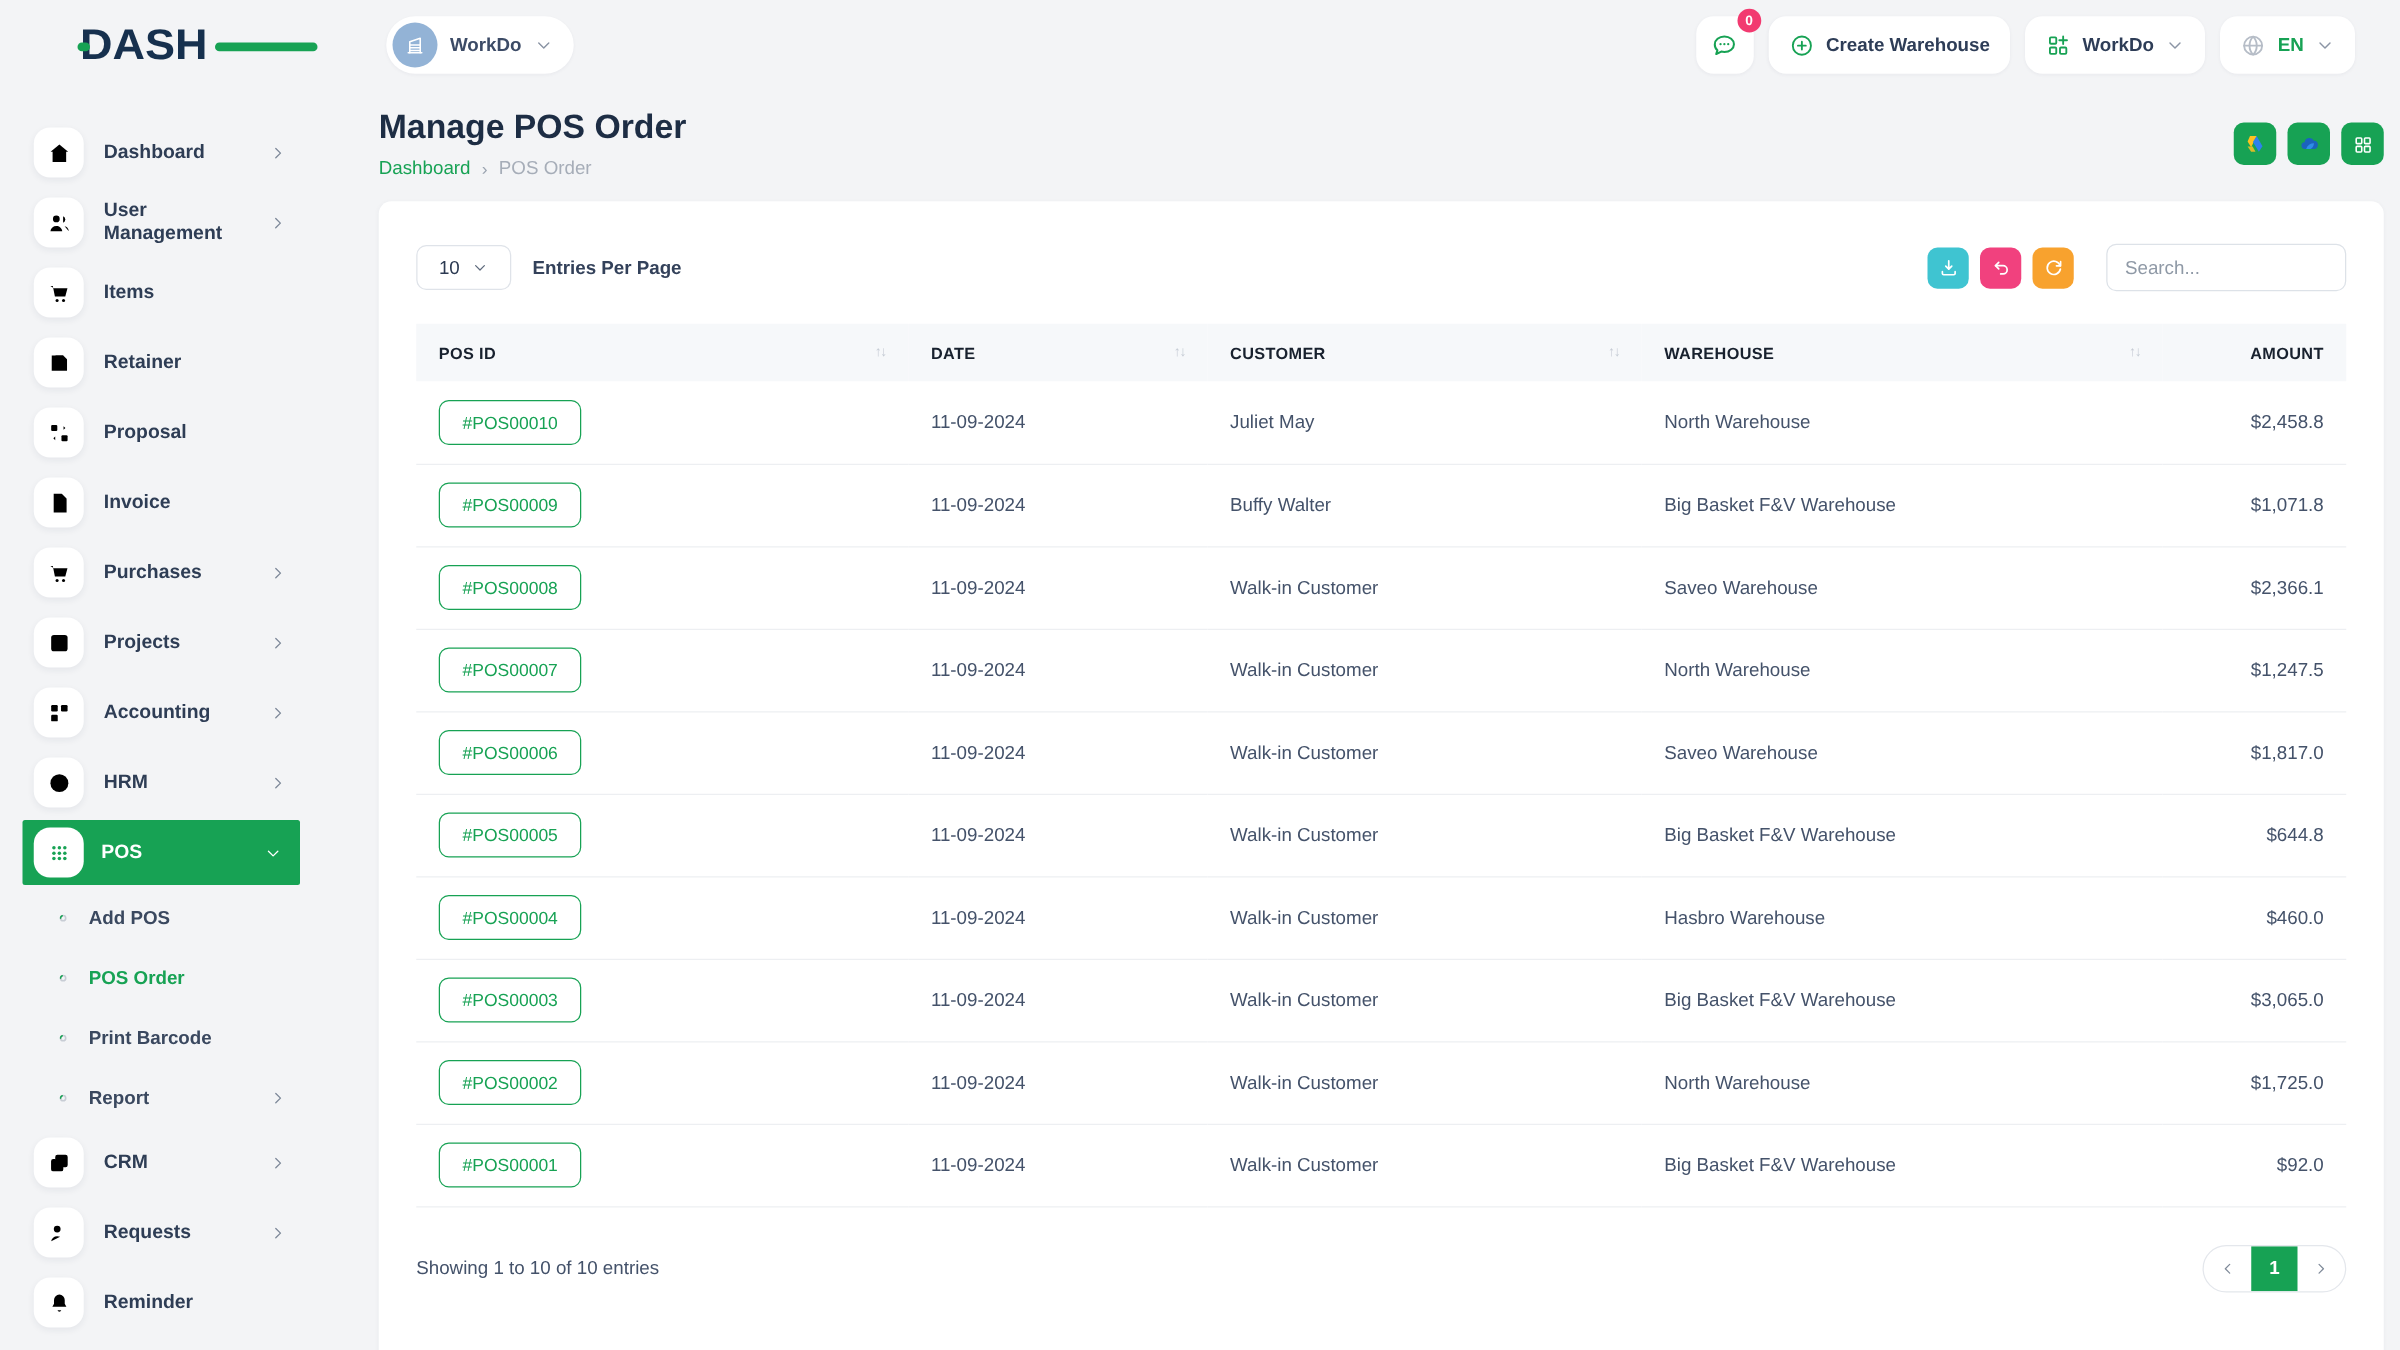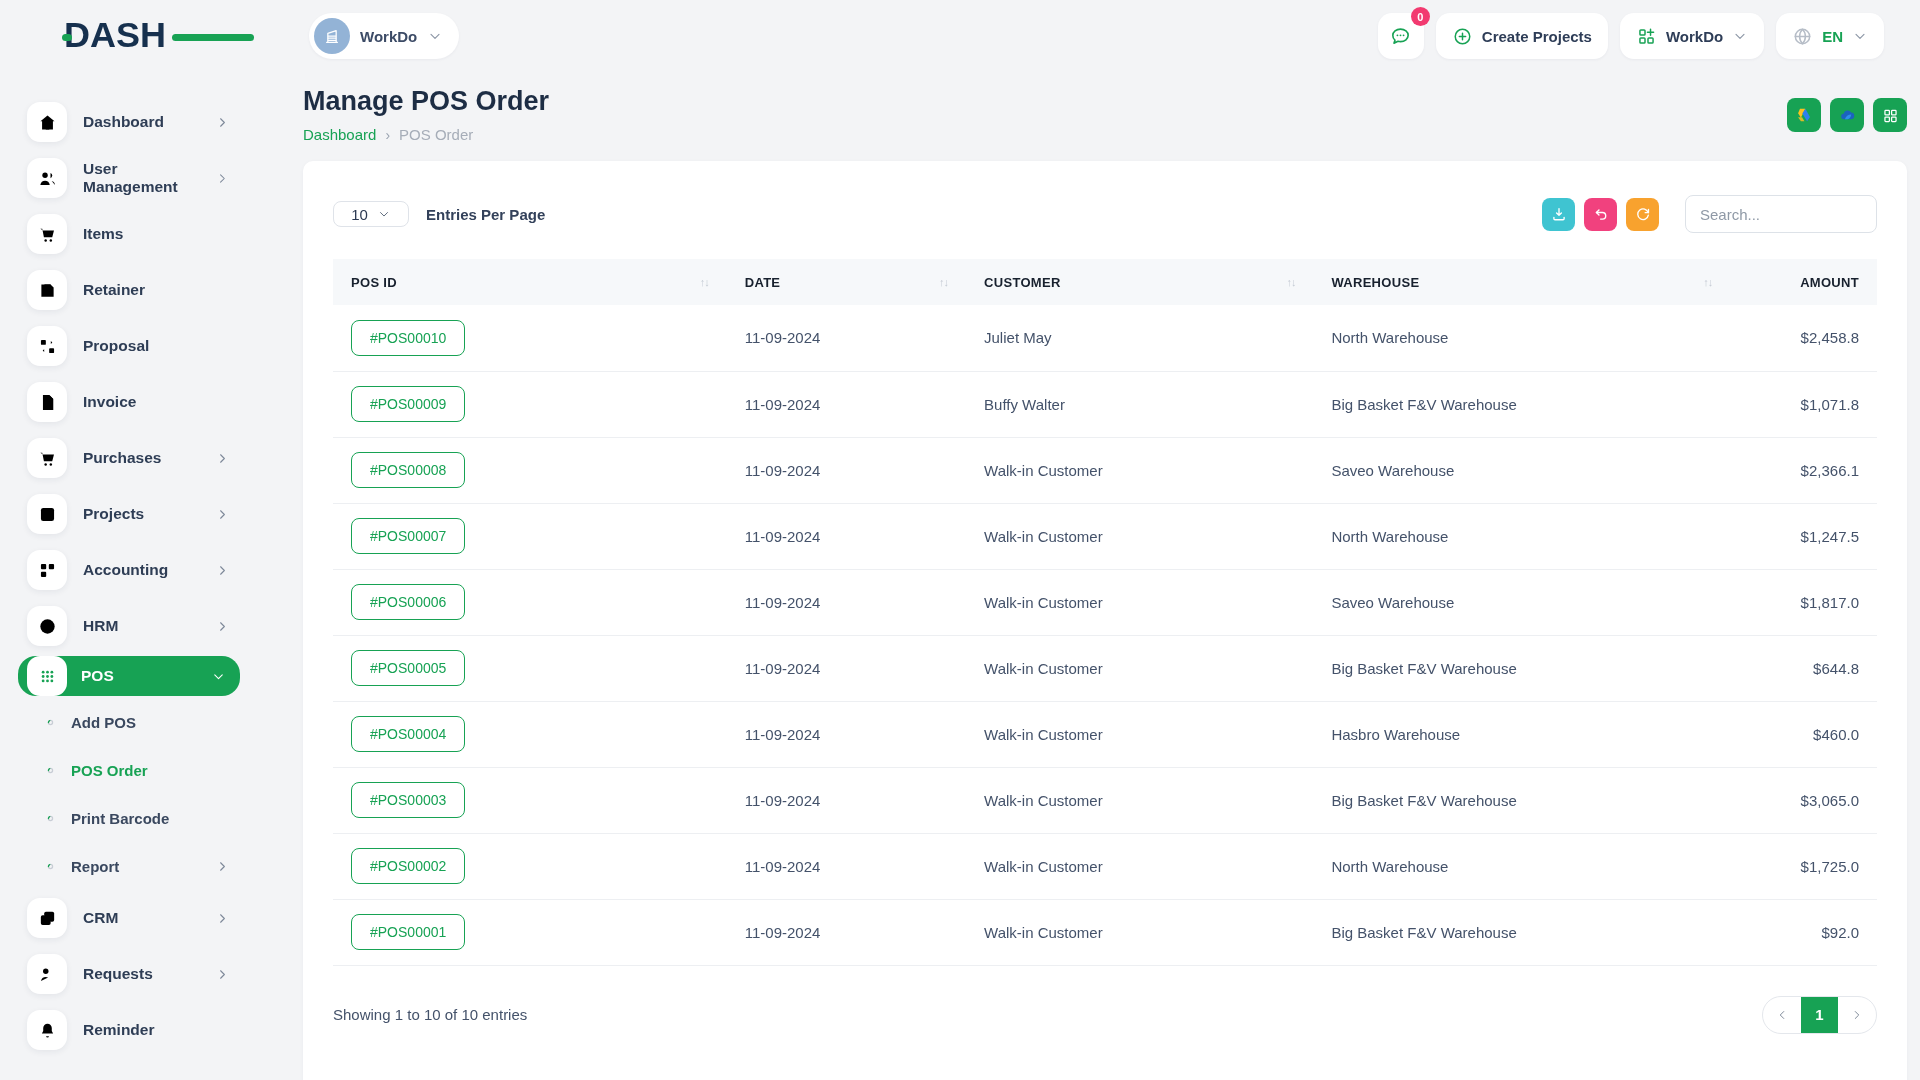--- a/index.html
+++ b/index.html
@@ -35,21 +35,21 @@
   .globe-ic { width:21px; height:21px; color:#b6bdc7; }
   .lang-label { color:var(--green); font-weight:700; }
 
   
   .sidebar { position:absolute; top:72px; left:0; width:258px; height:1008px; padding-top:22px; }
   .side-item { height:56px; display:flex; align-items:center; padding:0 28px 0 27px; cursor:pointer; }
   .chip { width:40px; height:40px; border-radius:13px; background:#fff; box-shadow:0 2px 6px rgba(30,45,70,.07); display:flex; align-items:center; justify-content:center; color:#5b6b80; flex:0 0 auto; }
   .chip svg { width:21px; height:21px; }
   .side-label { margin-left:16px; font-size:15.5px; font-weight:600; color:#2e3d55; flex:1 1 auto; }
   .side-chev { width:15px; height:15px; color:#7d8899; }
-  .side-item.active-pill { background:var(--green); border-radius:18px; margin:2px 18px; padding:0 14px 0 9px; height:40px;justify-content:space-between; }
+  .side-item.active-pill { background:var(--green); border-radius:2px; margin:2px 18px; padding:0 14px 0 9px; height:52px;justify-content:space-between; }
   .side-item.active-pill .side-label { color:#fff; margin-left:14px; }
   .side-item.active-pill .side-chev { color:#fff; }
   .side-item.active-pill .chip { box-shadow:none; color:var(--green); }
   .side-sub { height:48px; display:flex; align-items:center; padding:0 28px 0 44px; cursor:pointer; }
   .subdot { width:13px; height:13px; flex:0 0 auto; }
   .subdot svg { width:13px; height:13px; fill:none; stroke-width:2.4; }
   .sub-label { margin-left:14px; font-size:15px; font-weight:600; color:#3a485f; flex:1 1 auto; }
   .side-sub.active .sub-label { color:var(--green); }
 
   
@@ -60,21 +60,21 @@
   .bc-link { color:var(--green); cursor:pointer; }
   .bc-sep { color:#9aa3b0; font-size:14px; }
   .bc-current { color:#a6adb8; }
   .head-actions { display:flex; gap:9px; margin-top:12px; }
   .ha-btn { width:34px; height:34px; border-radius:8px; background:var(--green); display:flex; align-items:center; justify-content:center; cursor:pointer; }
   .ha-btn svg { width:20px; height:20px; stroke-width:1.6; }
 
   
   .card { margin-top:18px; background:#fff; border-radius:10px; padding:30px; box-shadow:0 1px 4px rgba(30,45,70,.04); height:960px; }
   .controls { display:flex; align-items:center; margin:4px 0 26px 0; }
-  .select-box { width:76px; height:26px; border:1px solid #dfe3e9; border-radius:8px; background:#fff; display:flex; align-items:center; justify-content:center; gap:9px; font-size:15px; color:#2c3a52; cursor:pointer; }
+  .select-box { width:76px; height:36px; border:1px solid #dfe3e9; border-radius:8px; background:#fff; display:flex; align-items:center; justify-content:center; gap:9px; font-size:15px; color:#2c3a52; cursor:pointer; }
   .select-box .chev { width:14px; height:14px; color:#5f6b7d; }
   .entries-label { margin-left:17px; font-size:15px; font-weight:600; color:#33415a; }
   .controls-right { margin-left:auto; display:flex; align-items:center; gap:9px;justify-content:space-between; }
   .act-btn { width:33px; height:33px; border-radius:8px; display:flex; align-items:center; justify-content:center; color:#fff; cursor:pointer; border:none; }
   .act-btn svg { width:18px; height:18px; stroke-width:1.8; }
   .act-teal { background:var(--teal); }
   .act-pink { background:var(--pink); }
   .act-orange { background:var(--orange); }
   .search-input { margin-left:17px; width:192px; height:38px; border:1px solid #dde2e8; border-radius:8px; padding:0 14px; font-size:15px; color:#2c3a52; outline:none; font-family:"Liberation Sans", sans-serif; }
   .search-input::placeholder { color:#8f99a6; }
@@ -137,21 +137,21 @@
         </span>
       <span class="badge">0</span>
     </div>
     <div class="tb-btn">
       <span class="ic green-ic">
           <svg viewBox="0 0 24 24">
             <circle cx="12" cy="12" r="8.3"></circle>
             <path d="M12 8.4v7.2M8.4 12h7.2"></path>
           </svg>
         </span>
-      <span>Create Projects</span>
+      <span>Create Warehouse</span>
     </div>
     <div class="tb-btn">
       <span class="ic green-ic">
           <svg viewBox="0 0 24 24">
             <rect x="4.5" y="4.5" width="5.8" height="5.8" rx="1"></rect>
             <rect x="4.5" y="13.7" width="5.8" height="5.8" rx="1"></rect>
             <rect x="13.7" y="13.7" width="5.8" height="5.8" rx="1"></rect>
             <path d="M16.6 3.6v7M13.1 7.1h7"></path>
           </svg>
         </span>

